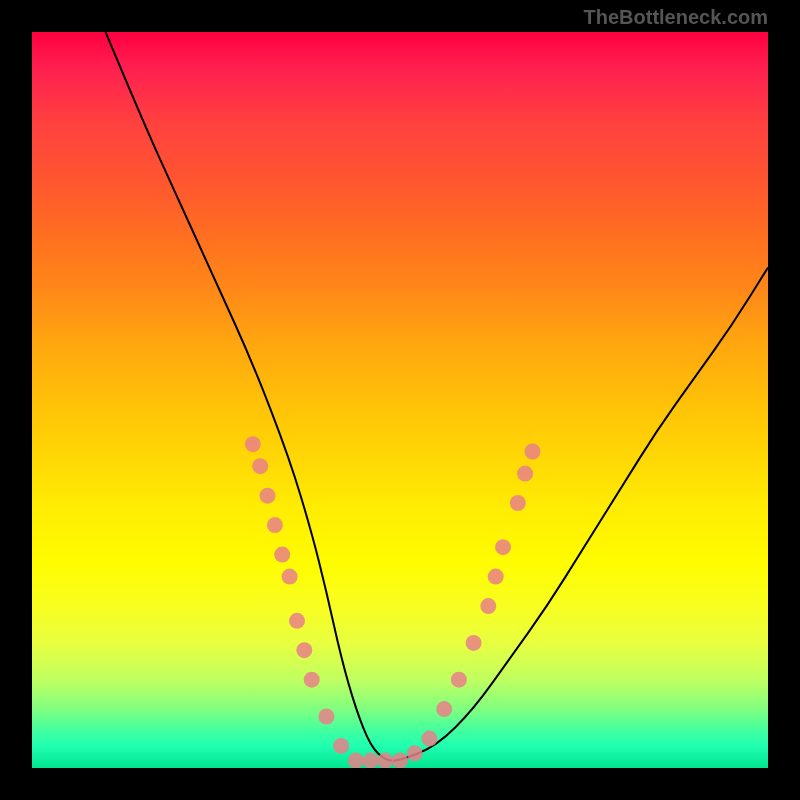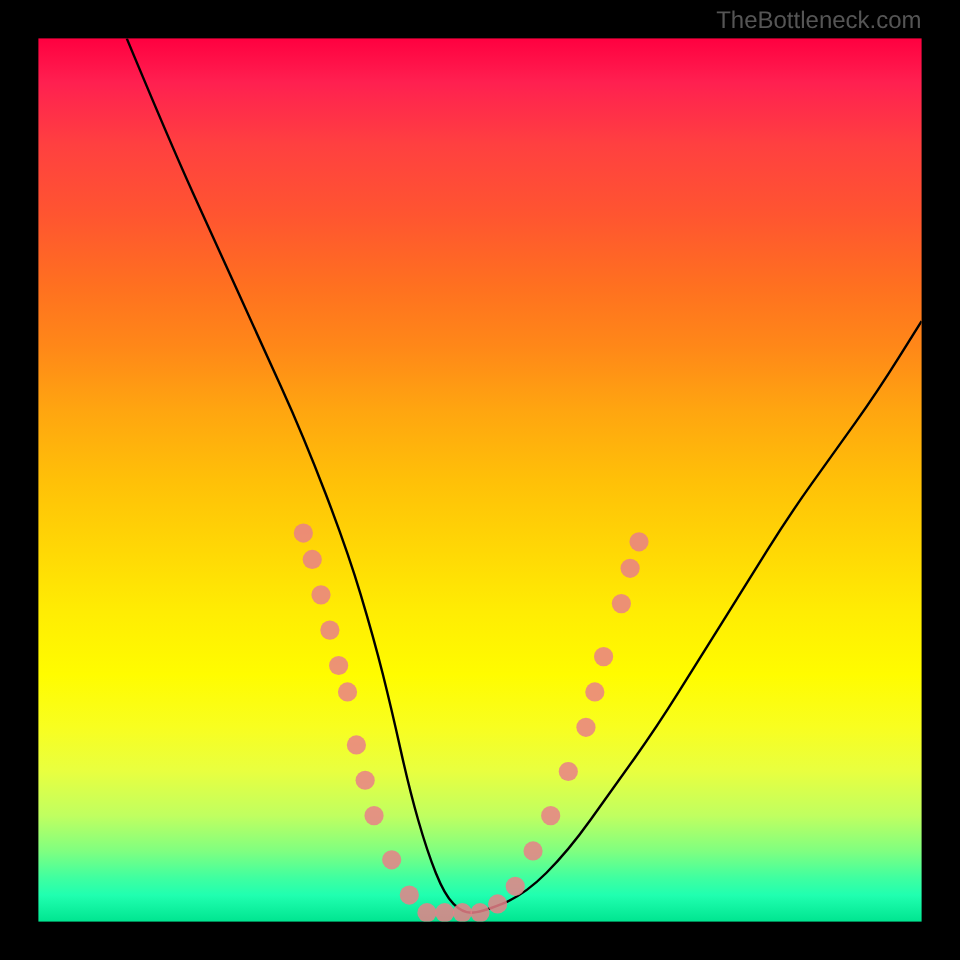--- a/index.html
+++ b/index.html
@@ -37,21 +37,21 @@
         #20ffb0 97%,
         #00e590 100%
       );
     }
     .watermark {
       position: absolute;
       top: 6px;
       right: 32px;
       color: #555;
       font-size: 20px;
-      font-weight: normal;
+      font-weight: bold;
       z-index: 10;
     }
     svg {
       position: absolute;
       top: 0;
       left: 0;
       width: 736px;
       height: 736px;
     }
     .curve {

